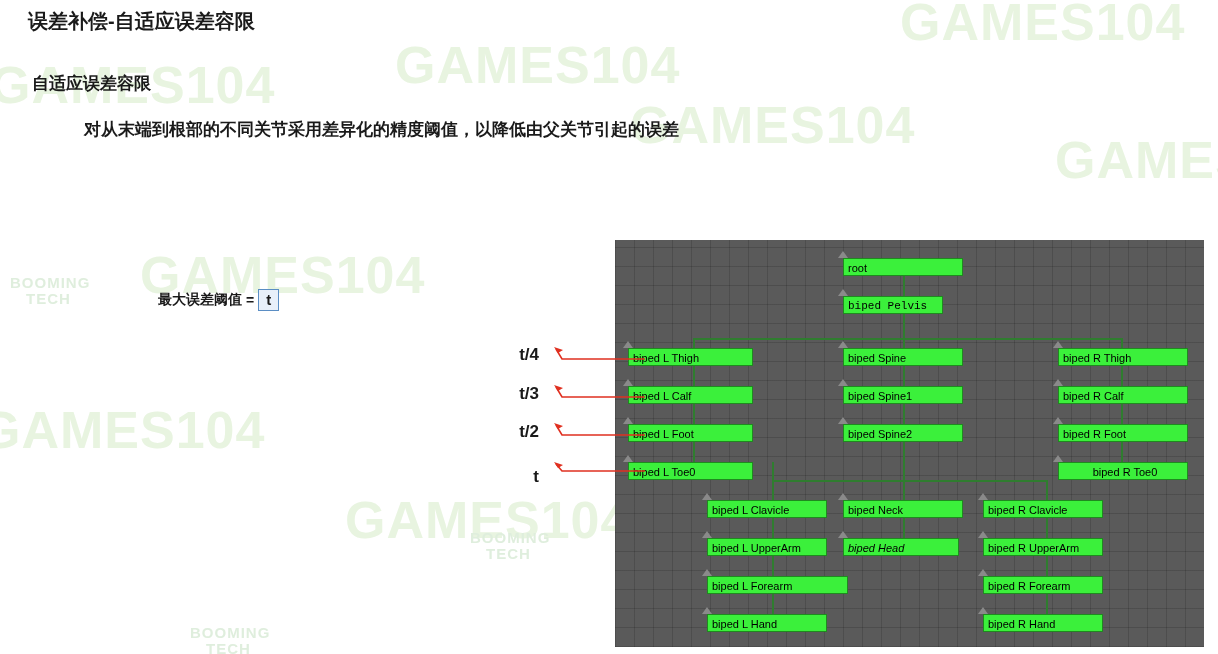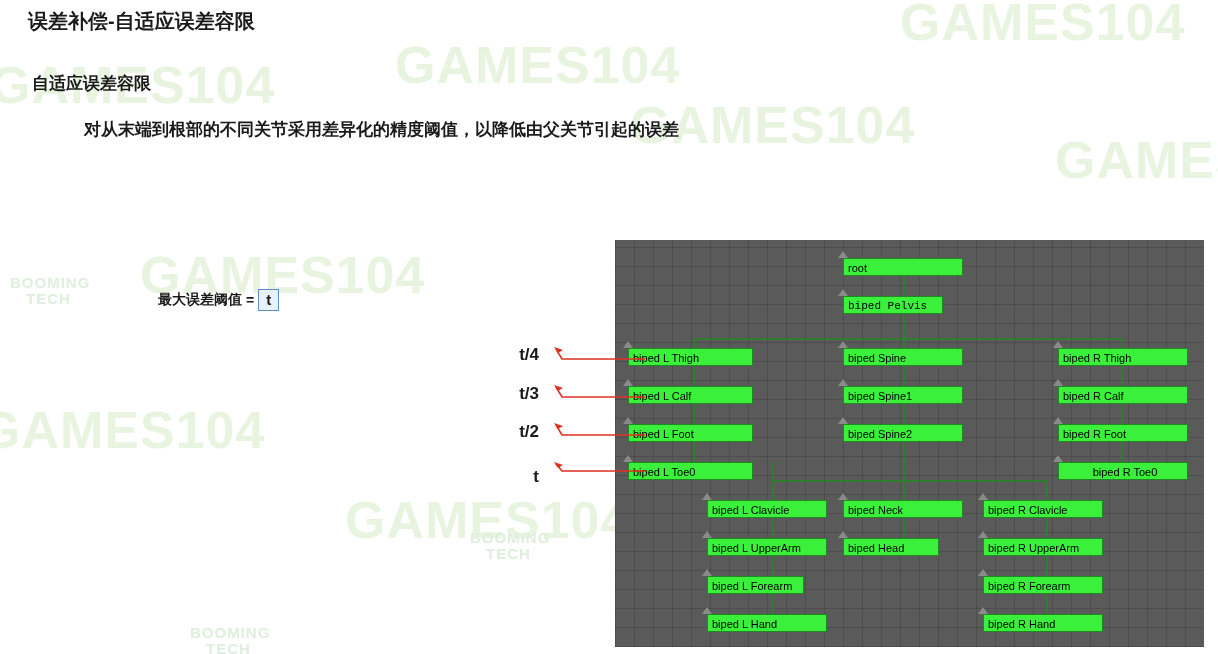--- a/index.html
+++ b/index.html
@@ -291,23 +291,23 @@
   <div class="node" style="left:228px; top:146px; width:120px;">biped Spine1</div>
   <div class="node" style="left:228px; top:184px; width:120px;">biped Spine2</div>
 
   <div class="node" style="left:443px; top:108px; width:130px;">biped R Thigh</div>
   <div class="node" style="left:443px; top:146px; width:130px;">biped R Calf</div>
   <div class="node" style="left:443px; top:184px; width:130px;">biped R Foot</div>
   <div class="node" style="left:443px; top:222px; width:130px;text-align:center;">biped R Toe0</div>
 
   <div class="node" style="left:92px;  top:260px; width:120px;">biped L Clavicle</div>
   <div class="node" style="left:92px;  top:298px; width:120px;">biped L UpperArm</div>
-  <div class="node" style="left:92px;  top:336px; width:97px;">biped L Forearm</div>
+  <div class="node" style="left:92px;  top:336px; width:141px;">biped L Forearm</div>
   <div class="node" style="left:92px;  top:374px; width:120px;">biped L Hand</div>
 
   <div class="node" style="left:228px; top:260px; width:120px;">biped Neck</div>
-  <div class="node" style="left:228px; top:298px; width:96px;">biped Head</div>
+  <div class="node" style="left:228px; top:298px; width:116px;font-style:italic;">biped Head</div>
 
   <div class="node" style="left:368px; top:260px; width:120px;">biped R Clavicle</div>
   <div class="node" style="left:368px; top:298px; width:120px;">biped R UpperArm</div>
   <div class="node" style="left:368px; top:336px; width:120px;">biped R Forearm</div>
   <div class="node" style="left:368px; top:374px; width:120px;">biped R Hand</div>
 </div>
 
 </body></html>

